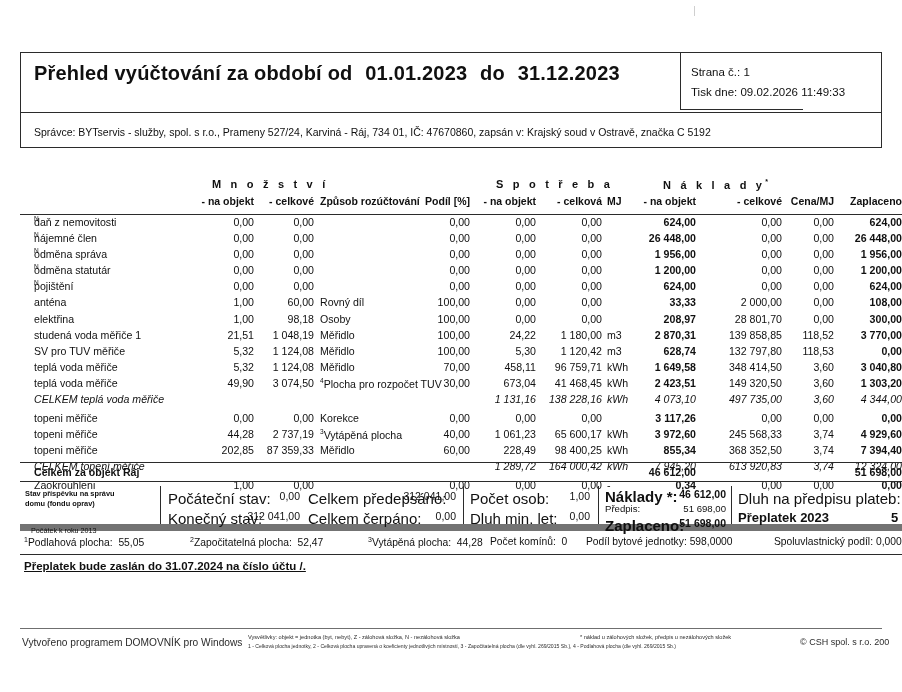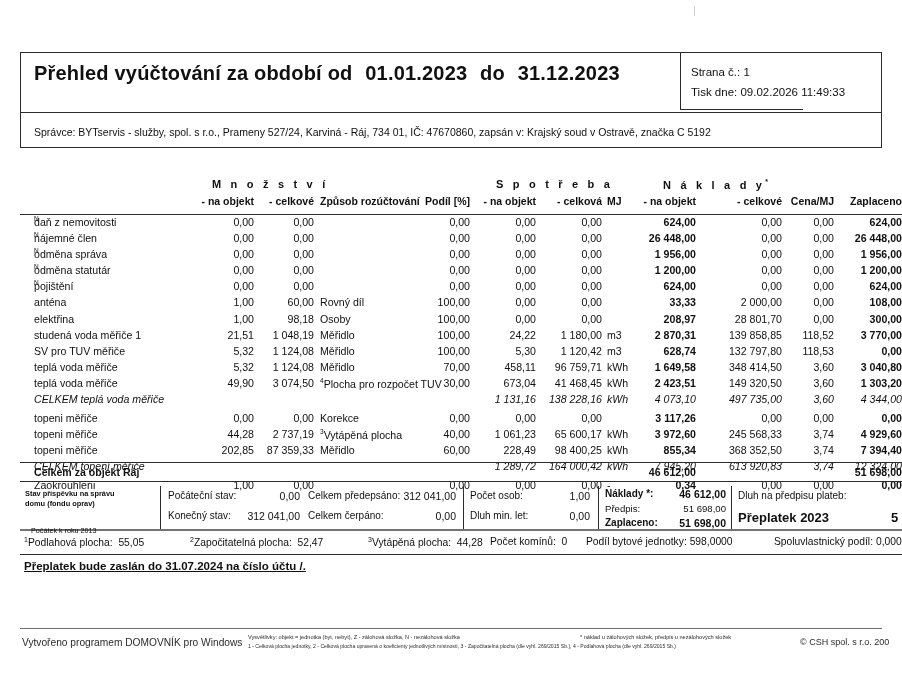--- a/index.html
+++ b/index.html
@@ -72,26 +72,26 @@
 
   
   .celkem{position:absolute;left:20px;top:462px;width:882px;height:20px;}
   .celkem .line-t{position:absolute;left:0;top:0;width:882px;height:1px;background:#2b2b2b;}
   .celkem .line-b{position:absolute;left:0;top:19px;width:882px;height:1px;background:#2b2b2b;}
   .celkem .c{top:4px;}
 
   
   .sum{
     position:absolute;left:20px;top:486px;width:882px;height:45px;
-    border-bottom:2px solid #737373;box-sizing:border-box;
+    border-bottom:7px solid #737373;box-sizing:border-box;
   }
   .vline{position:absolute;width:1px;background:#2b2b2b;top:0;bottom:0;}
   .s-label{position:absolute;font-size:7.4px;line-height:9.5px;font-weight:bold;white-space:nowrap;}
   .s-small{position:absolute;font-size:7.2px;white-space:nowrap;}
-  .s-t{position:absolute;font-size:10px;white-space:nowrap;}
+  .s-t{position:absolute;font-size:15px;white-space:nowrap;}
   .s-t.b{font-weight:bold;}
   .s-n{position:absolute;font-size:10.5px;text-align:right;white-space:nowrap;}
   .s-n.b{font-weight:bold;}
   .s-big{position:absolute;font-size:13px;font-weight:bold;white-space:nowrap;}
 
   
   .fnrow{position:absolute;left:20px;top:531px;width:882px;height:24px;
          border-bottom:1px solid #2b2b2b;box-sizing:border-box;}
   .fn{position:absolute;top:5px;font-size:10.3px;white-space:nowrap;}
   .fn sup{font-size:7px;}

